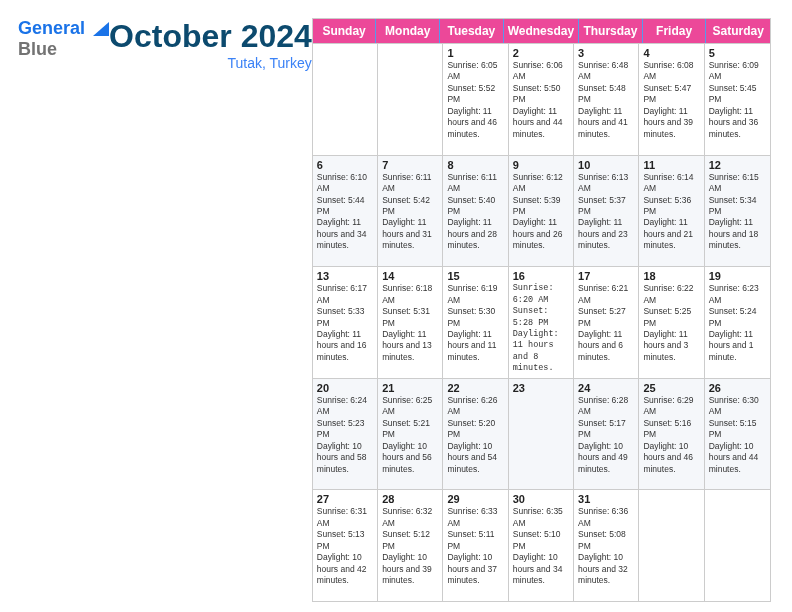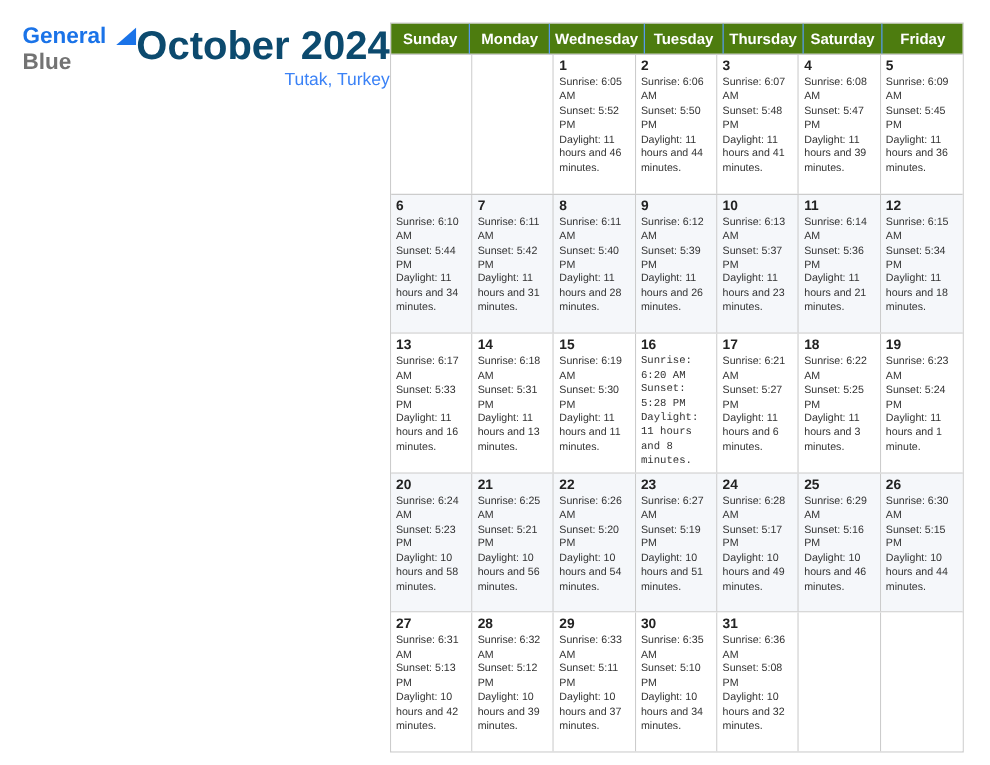--- a/index.html
+++ b/index.html
@@ -55,21 +55,21 @@
     }
     .calendar {
       flex: 1;
       display: flex;
       flex-direction: column;
       border: 1px solid #ccc;
     }
     .cal-header {
       display: grid;
       grid-template-columns: repeat(7, 1fr);
-      background: #4d7c0f;
+      background: #ec4899;
     }
     .cal-header-cell {
       color: #fff;
       font-size: 12px;
       font-weight: bold;
       padding: 5px 4px;
       text-align: center;
       border-right: 1px solid #5599ee;
     }
     .cal-header-cell:last-child { border-right: none; }
@@ -129,45 +129,45 @@
     <div class="title-block">
       <div class="month-title">October 2024</div>
       <div class="subtitle">Tutak, Turkey</div>
     </div>
   </div>
 
   <div class="calendar">
     <div class="cal-header">
     <div class="cal-header-cell">Sunday</div>
         <div class="cal-header-cell">Monday</div>
+        <div class="cal-header-cell">Tuesday</div>
         <div class="cal-header-cell">Wednesday</div>
-        <div class="cal-header-cell">Tuesday</div>
         <div class="cal-header-cell">Thursday</div>
+        <div class="cal-header-cell">Friday</div>
         <div class="cal-header-cell">Saturday</div>
-        <div class="cal-header-cell">Friday</div>
       </div>
     <div class="cal-body">
     <div class="cal-row">
           <div class="cal-cell empty"></div>
           <div class="cal-cell empty"></div>
           <div class="cal-cell">
             <div class="day-num">1</div>
             <div class="cell-text" style="white-space: pre-line;">Sunrise: 6:05 AM
 Sunset: 5:52 PM
 Daylight: 11 hours and 46 minutes.</div>
           </div>
           <div class="cal-cell">
             <div class="day-num">2</div>
             <div class="cell-text" style="white-space: pre-line;">Sunrise: 6:06 AM
 Sunset: 5:50 PM
 Daylight: 11 hours and 44 minutes.</div>
           </div>
           <div class="cal-cell">
             <div class="day-num">3</div>
-            <div class="cell-text" style="white-space: pre-line;">Sunrise: 6:07 AM
+            <div class="cell-text" style="white-space: pre-line;">Sunrise: 6:48 AM
 Sunset: 5:48 PM
 Daylight: 11 hours and 41 minutes.</div>
           </div>
           <div class="cal-cell">
             <div class="day-num">4</div>
             <div class="cell-text" style="white-space: pre-line;">Sunrise: 6:08 AM
 Sunset: 5:47 PM
 Daylight: 11 hours and 39 minutes.</div>
           </div>
           <div class="cal-cell">
@@ -279,23 +279,20 @@
 Daylight: 10 hours and 56 minutes.</div>
           </div>
           <div class="cal-cell">
             <div class="day-num">22</div>
             <div class="cell-text" style="white-space: pre-line;">Sunrise: 6:26 AM
 Sunset: 5:20 PM
 Daylight: 10 hours and 54 minutes.</div>
           </div>
           <div class="cal-cell">
             <div class="day-num">23</div>
-            <div class="cell-text" style="white-space: pre-line;">Sunrise: 6:27 AM
-Sunset: 5:19 PM
-Daylight: 10 hours and 51 minutes.</div>
           </div>
           <div class="cal-cell">
             <div class="day-num">24</div>
             <div class="cell-text" style="white-space: pre-line;">Sunrise: 6:28 AM
 Sunset: 5:17 PM
 Daylight: 10 hours and 49 minutes.</div>
           </div>
           <div class="cal-cell">
             <div class="day-num">25</div>
             <div class="cell-text" style="white-space: pre-line;">Sunrise: 6:29 AM

